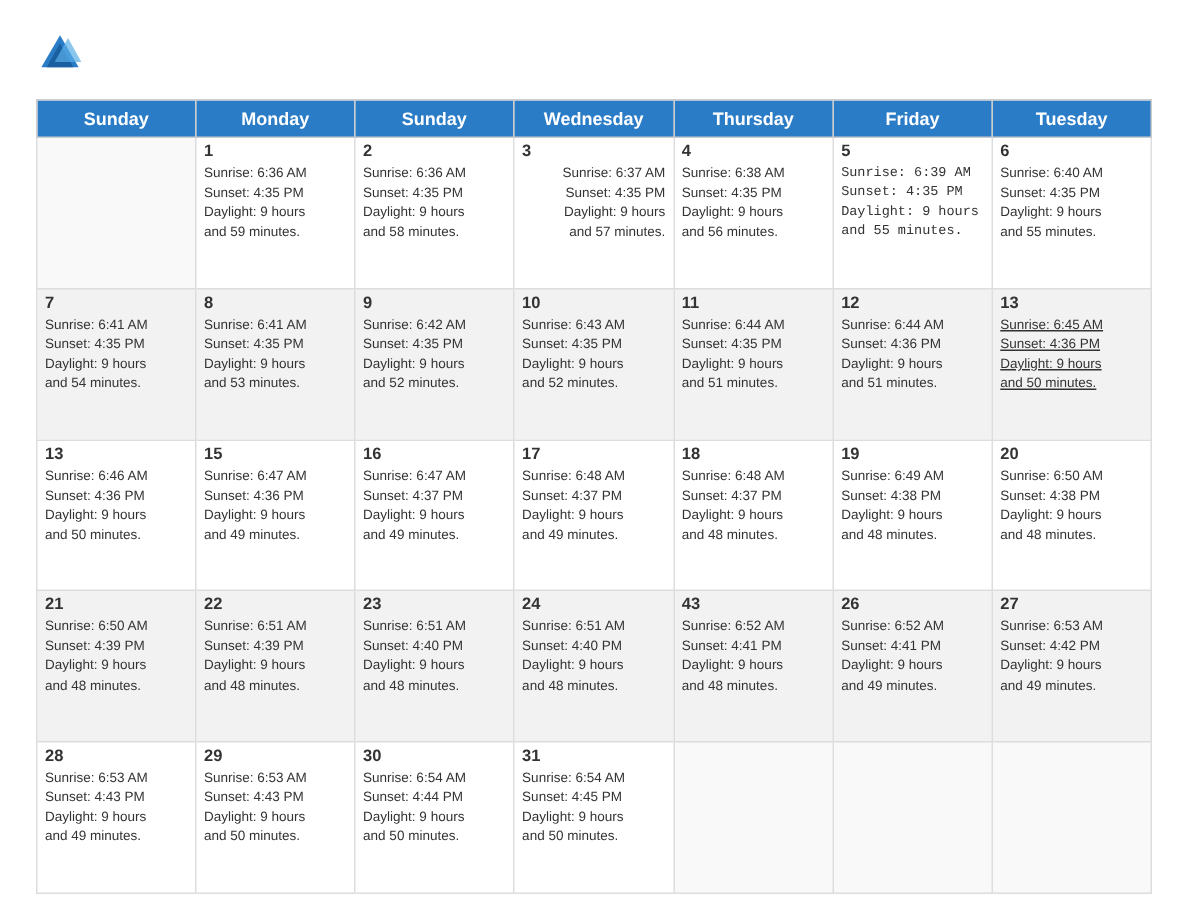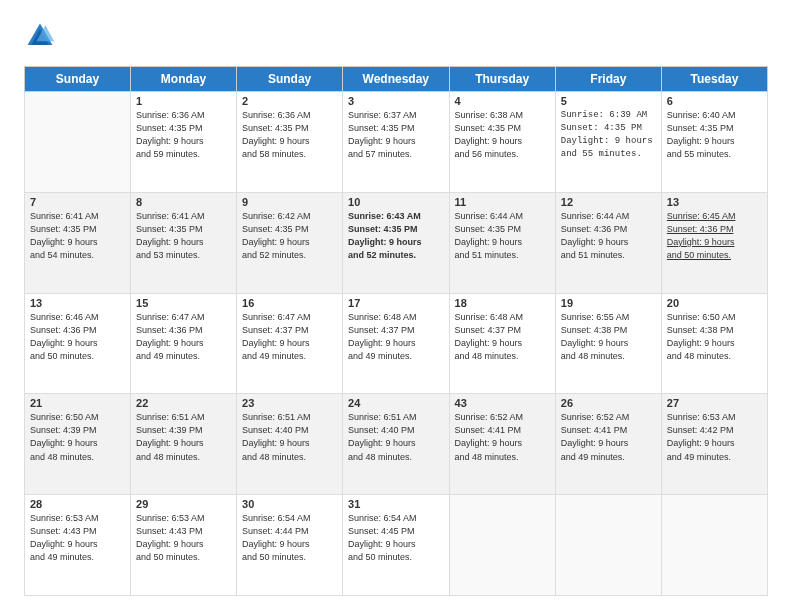--- a/index.html
+++ b/index.html
@@ -148,21 +148,21 @@
           </td>
           <td>
             <div class="day-num">2</div>
             <div class="day-info" style="white-space: pre-line;">Sunrise: 6:36 AM
 Sunset: 4:35 PM
 Daylight: 9 hours
 and 58 minutes.</div>
           </td>
           <td>
             <div class="day-num">3</div>
-            <div class="day-info" style="white-space: pre-line;">Sunrise: 6:37 AM
+            <div class="day-info" style="white-space: pre-line; text-align: right;">Sunrise: 6:37 AM
 Sunset: 4:35 PM
 Daylight: 9 hours
 and 57 minutes.</div>
           </td>
           <td>
             <div class="day-num">4</div>
             <div class="day-info" style="white-space: pre-line;">Sunrise: 6:38 AM
 Sunset: 4:35 PM
 Daylight: 9 hours
 and 56 minutes.</div>
@@ -199,21 +199,21 @@
           </td>
           <td>
             <div class="day-num">9</div>
             <div class="day-info" style="white-space: pre-line;">Sunrise: 6:42 AM
 Sunset: 4:35 PM
 Daylight: 9 hours
 and 52 minutes.</div>
           </td>
           <td>
             <div class="day-num">10</div>
-            <div class="day-info" style="white-space: pre-line; font-weight: bold;">Sunrise: 6:43 AM
+            <div class="day-info" style="white-space: pre-line;">Sunrise: 6:43 AM
 Sunset: 4:35 PM
 Daylight: 9 hours
 and 52 minutes.</div>
           </td>
           <td>
             <div class="day-num">11</div>
             <div class="day-info" style="white-space: pre-line;">Sunrise: 6:44 AM
 Sunset: 4:35 PM
 Daylight: 9 hours
 and 51 minutes.</div>
@@ -264,21 +264,21 @@
           </td>
           <td>
             <div class="day-num">18</div>
             <div class="day-info" style="white-space: pre-line;">Sunrise: 6:48 AM
 Sunset: 4:37 PM
 Daylight: 9 hours
 and 48 minutes.</div>
           </td>
           <td>
             <div class="day-num">19</div>
-            <div class="day-info" style="white-space: pre-line;">Sunrise: 6:55 AM
+            <div class="day-info" style="white-space: pre-line;">Sunrise: 6:49 AM
 Sunset: 4:38 PM
 Daylight: 9 hours
 and 48 minutes.</div>
           </td>
           <td>
             <div class="day-num">20</div>
             <div class="day-info" style="white-space: pre-line;">Sunrise: 6:50 AM
 Sunset: 4:38 PM
 Daylight: 9 hours
 and 48 minutes.</div>

